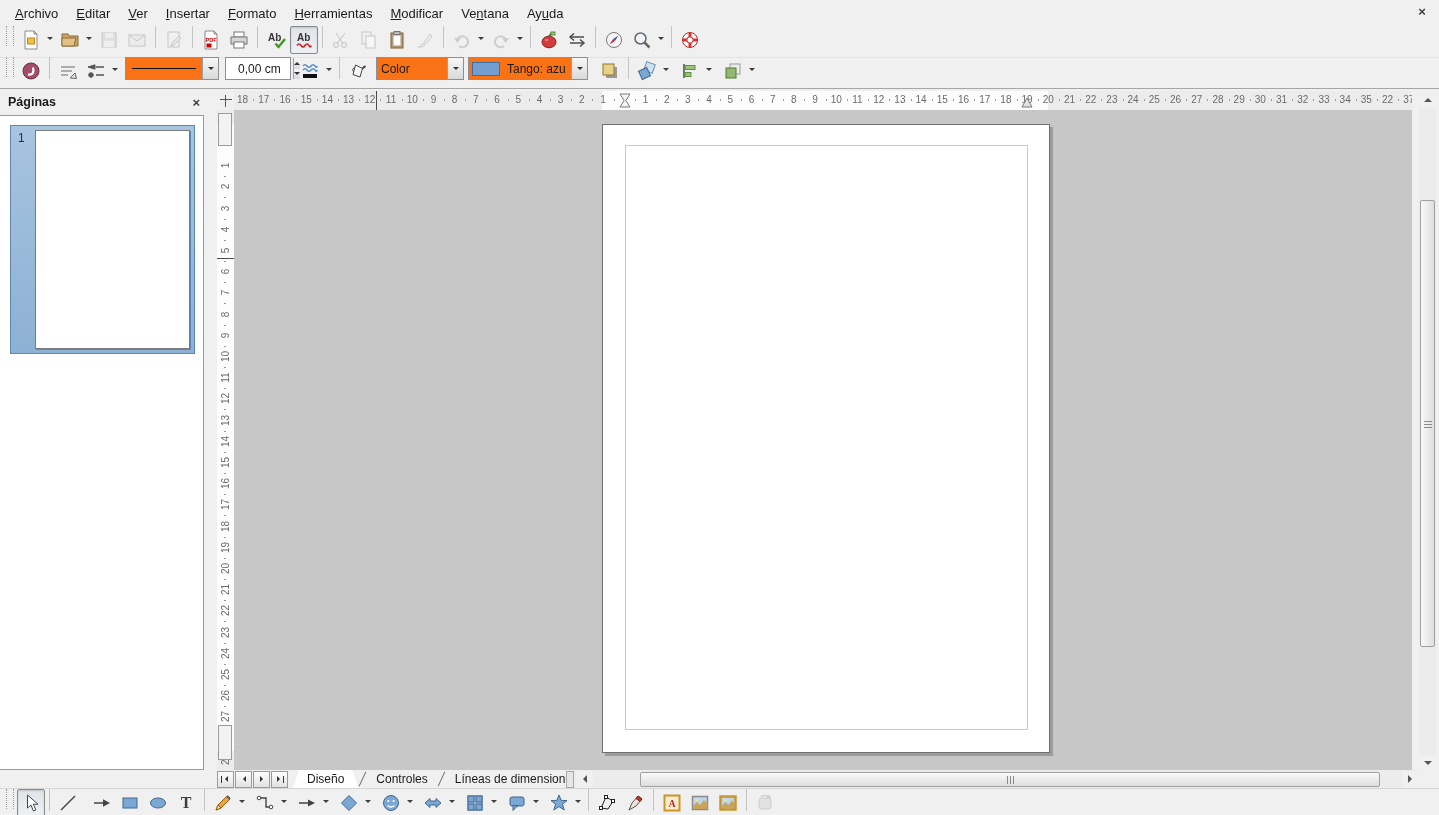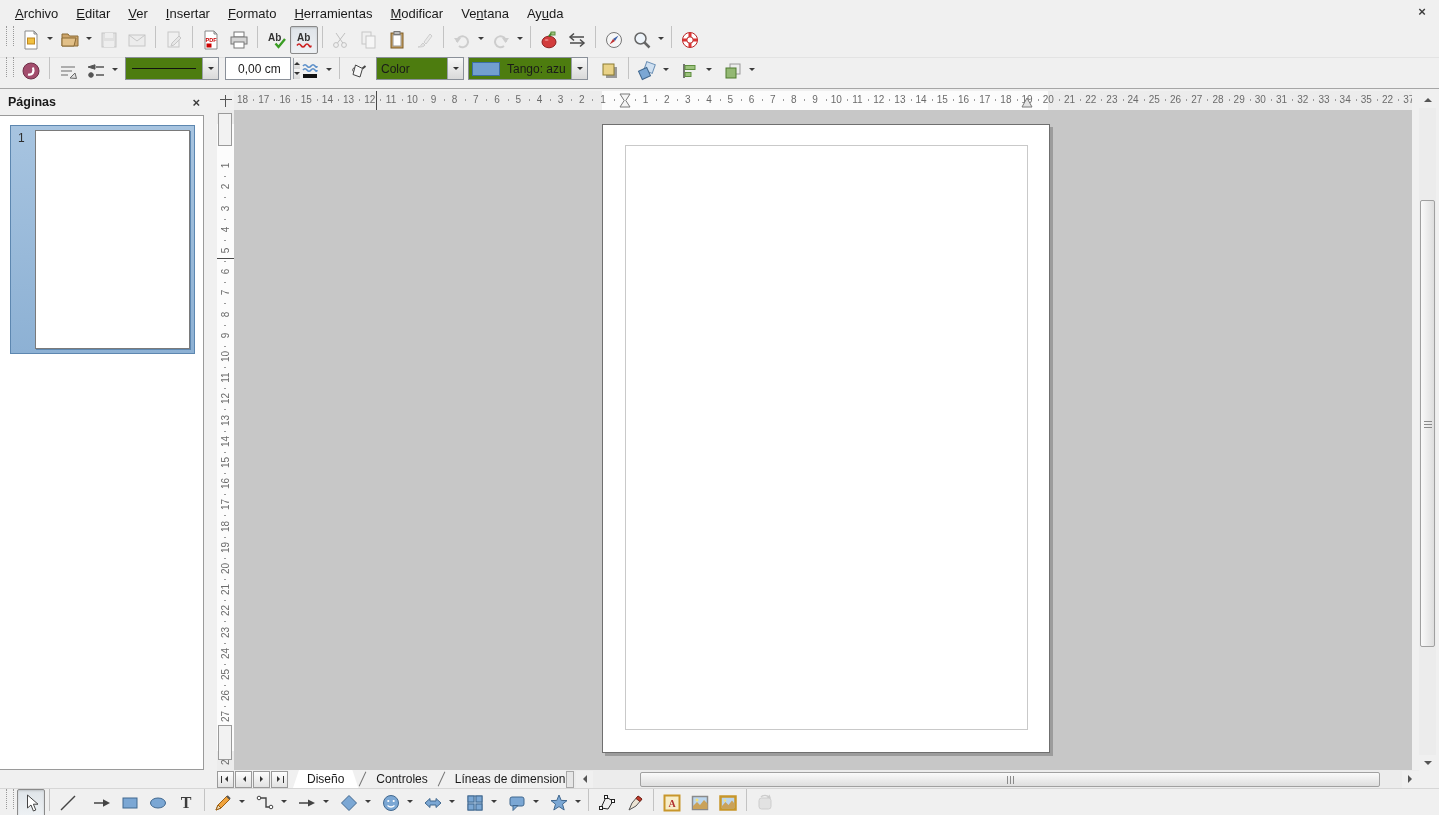--- a/index.html
+++ b/index.html
@@ -19,21 +19,21 @@
   .grip{width:6px;height:20px;margin:0 3px;border-left:1px dotted #9a9a9a;border-right:1px dotted #9a9a9a;}
   .tsep{width:1px;height:22px;background:#c3c3c3;margin:0 4px;flex:none;}
   .tbtn{width:26px;height:26px;display:flex;align-items:center;justify-content:center;border:1px solid transparent;
         border-radius:2px;flex:none;}
   .tbtn.pressed{border:1px solid #8a8a8a;background:linear-gradient(#dfe4e9,#eef1f4);box-shadow:inset 0 1px 2px rgba(0,0,0,.15);}
   .tbtn.disabled{opacity:.4;filter:grayscale(1);}
   .ic{width:20px;height:20px;display:block;}
   .dd{width:9px;height:24px;display:flex;align-items:center;justify-content:center;flex:none;margin-right:2px;}
   .dd::after{content:"";border:3.5px solid transparent;border-top-color:#3c3c3c;margin-top:4px;}
   
-  .combo{height:21px;background:#4d7c0f;border:1px solid #8a9099;display:flex;align-items:center;font-size:12px;flex:none;}
+  .combo{height:21px;background:#f97316;border:1px solid #8a9099;display:flex;align-items:center;font-size:12px;flex:none;}
   .combo .cval{padding:0 4px;white-space:nowrap;overflow:hidden;flex:1;}
   .combo .cbtn{width:15px;height:100%;border-left:1px solid #9aa0a8;background:linear-gradient(#f7f7f7,#d9d9d9);
                display:flex;align-items:center;justify-content:center;flex:none;}
   .combo .cbtn::after{content:"";border:3.5px solid transparent;border-top-color:#333;margin-top:3px;}
   .lineprev{flex:1;height:100%;display:flex;align-items:center;padding:0 6px;}
   .lineprev i{display:block;width:100%;height:0;border-top:1.6px solid #111;}
   .spin{width:64px;height:21px;background:#fff;border:1px solid #8a9099;display:flex;align-items:center;font-size:12px;flex:none;}
   .spin .sval{flex:1;padding:0 12px;white-space:nowrap;}
   .spin .scol{width:13px;height:100%;display:flex;flex-direction:column;border-left:1px solid #9aa0a8;}
   .spin .sb{flex:1;background:linear-gradient(#f7f7f7,#d9d9d9);display:flex;align-items:center;justify-content:center;}

